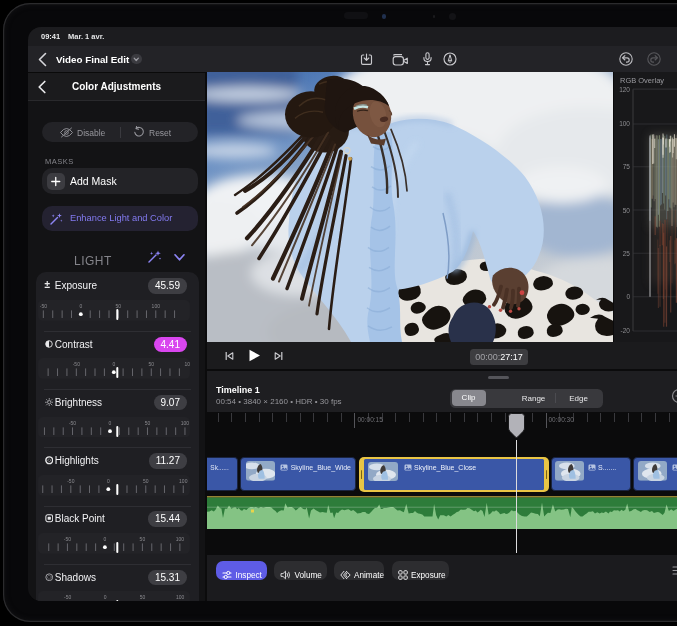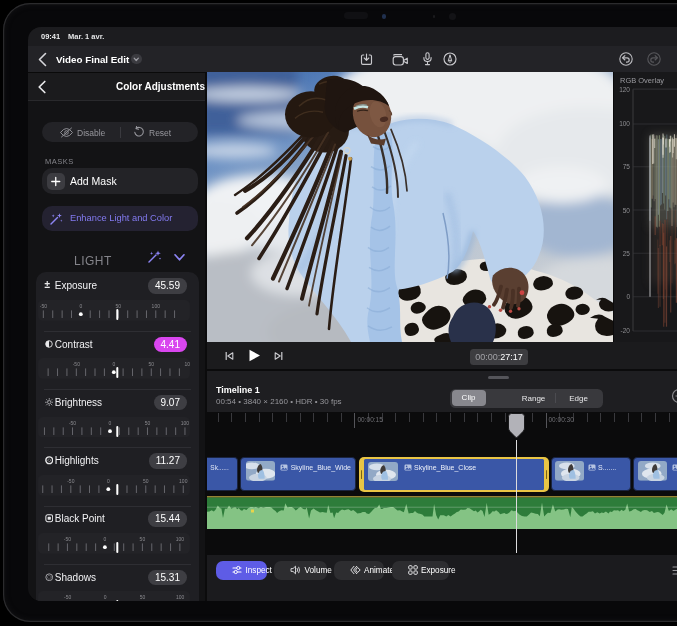--- a/index.html
+++ b/index.html
@@ -24,21 +24,21 @@
   
   #video { position:absolute; left:178.5px; top:45.5px; width:406px; height:270px; background:#8ea6c0; }
   #scope { position:absolute; left:586px; top:45.5px; width:134px; height:270px; background:#18181a; }
   #transport { position:absolute; left:178.5px; top:315.5px; width:542px; height:26.5px; background:#1b1b1d; }
   #tlheader { position:absolute; left:178.5px; top:344px; width:542px; height:41px; background:#1e1e21; }
   #ruler { position:absolute; left:178.5px; top:385px; width:542px; height:45px; background:#0b0b0c; }
   #clips { position:absolute; left:178.5px; top:430px; width:542px; height:36px; }
   #wave { position:absolute; left:178.5px; top:469.5px; width:542px; height:33px; }
   #bottombar { position:absolute; left:178.5px; top:528.5px; width:542px; height:45.5px; background:#1b1b1e; }
   .btn { position:absolute; top:6px; height:18.5px; background:#2d2d30; border-radius:7px;
-    color:#fff; font-size:8.2px; display:flex; align-items:center; padding:0 16px; gap:3.5px; }
+    color:#fff; font-size:8.2px; display:flex; align-items:flex-end; padding:0 6px; gap:3.5px; }
   .btn svg { flex-shrink:0; }
 </style>
 </head>
 <body>
 <div id="device">
 
   <div class="abs" style="left:341px;top:9px;width:24px;height:7px;border-radius:3.5px;background:#101013;"></div>
   <div class="abs" style="left:378.5px;top:11px;width:4.5px;height:4.5px;border-radius:50%;background:#20304e;"></div>
   <div class="abs" style="left:429.5px;top:12px;width:2.5px;height:2.5px;border-radius:50%;background:#1b1b1e;"></div>
   <div class="abs" style="left:446px;top:9.5px;width:7px;height:7px;border-radius:50%;background:#131316;"></div>
@@ -87,21 +87,21 @@
         <circle cx="7" cy="7" r="6.2" fill="none" stroke="#57575b" stroke-width="1.1"></circle>
         <path d="M7.8 3.4 L10.4 5.8 L7.8 8.2" fill="none" stroke="#57575b" stroke-width="1.2" stroke-linejoin="round"></path>
         <path d="M10.1 5.8 L6 5.8 Q3.8 5.8 3.8 8 Q3.8 10.2 6 10.2 L7 10.2" fill="none" stroke="#57575b" stroke-width="1.2"></path>
       </svg>
     </div>
     <div id="sidebar">
       <div id="sbheader">
         <svg class="abs" style="left:9px;top:7.5px;" width="10" height="14" viewBox="0 0 10 14">
           <path d="M7.8 1.5 L2.2 7 L7.8 12.5" fill="none" stroke="#e8e8ea" stroke-width="1.7" stroke-linecap="round" stroke-linejoin="round"></path>
         </svg>
-        <div style="position:absolute;left:0;top:8px;width:177px;text-align:right;font-size:10px;font-weight:bold;color:#fff;">Color Adjustments</div>
+        <div style="position:absolute;left:0;top:8px;width:177px;text-align:center;font-size:10px;font-weight:bold;color:#fff;">Color Adjustments</div>
       </div>
 
       <div class="abs" style="left:14px;top:49.5px;width:156px;height:20px;background:#232327;border-radius:10px;">
         <div class="abs" style="left:78px;top:4.5px;width:1px;height:11px;background:#3a3a3f;"></div>
         <svg class="abs" style="left:17px;top:4.5px;" width="15" height="11" viewBox="0 0 15 11">
           <path d="M1.5 5.5 Q4.5 1.5 7.5 1.5 Q10.5 1.5 13.5 5.5 Q10.5 9.5 7.5 9.5 Q4.5 9.5 1.5 5.5 Z" fill="none" stroke="#8e8e94" stroke-width="1"></path>
           <circle cx="7.5" cy="5.5" r="1.8" fill="none" stroke="#8e8e94" stroke-width="1"></circle>
           <path d="M2.5 10 L12.5 1" stroke="#8e8e94" stroke-width="1" stroke-linecap="round"></path>
         </svg>
         <span class="abs" style="left:35px;top:5.5px;font-size:8.5px;color:#97979d;">Disable</span>

